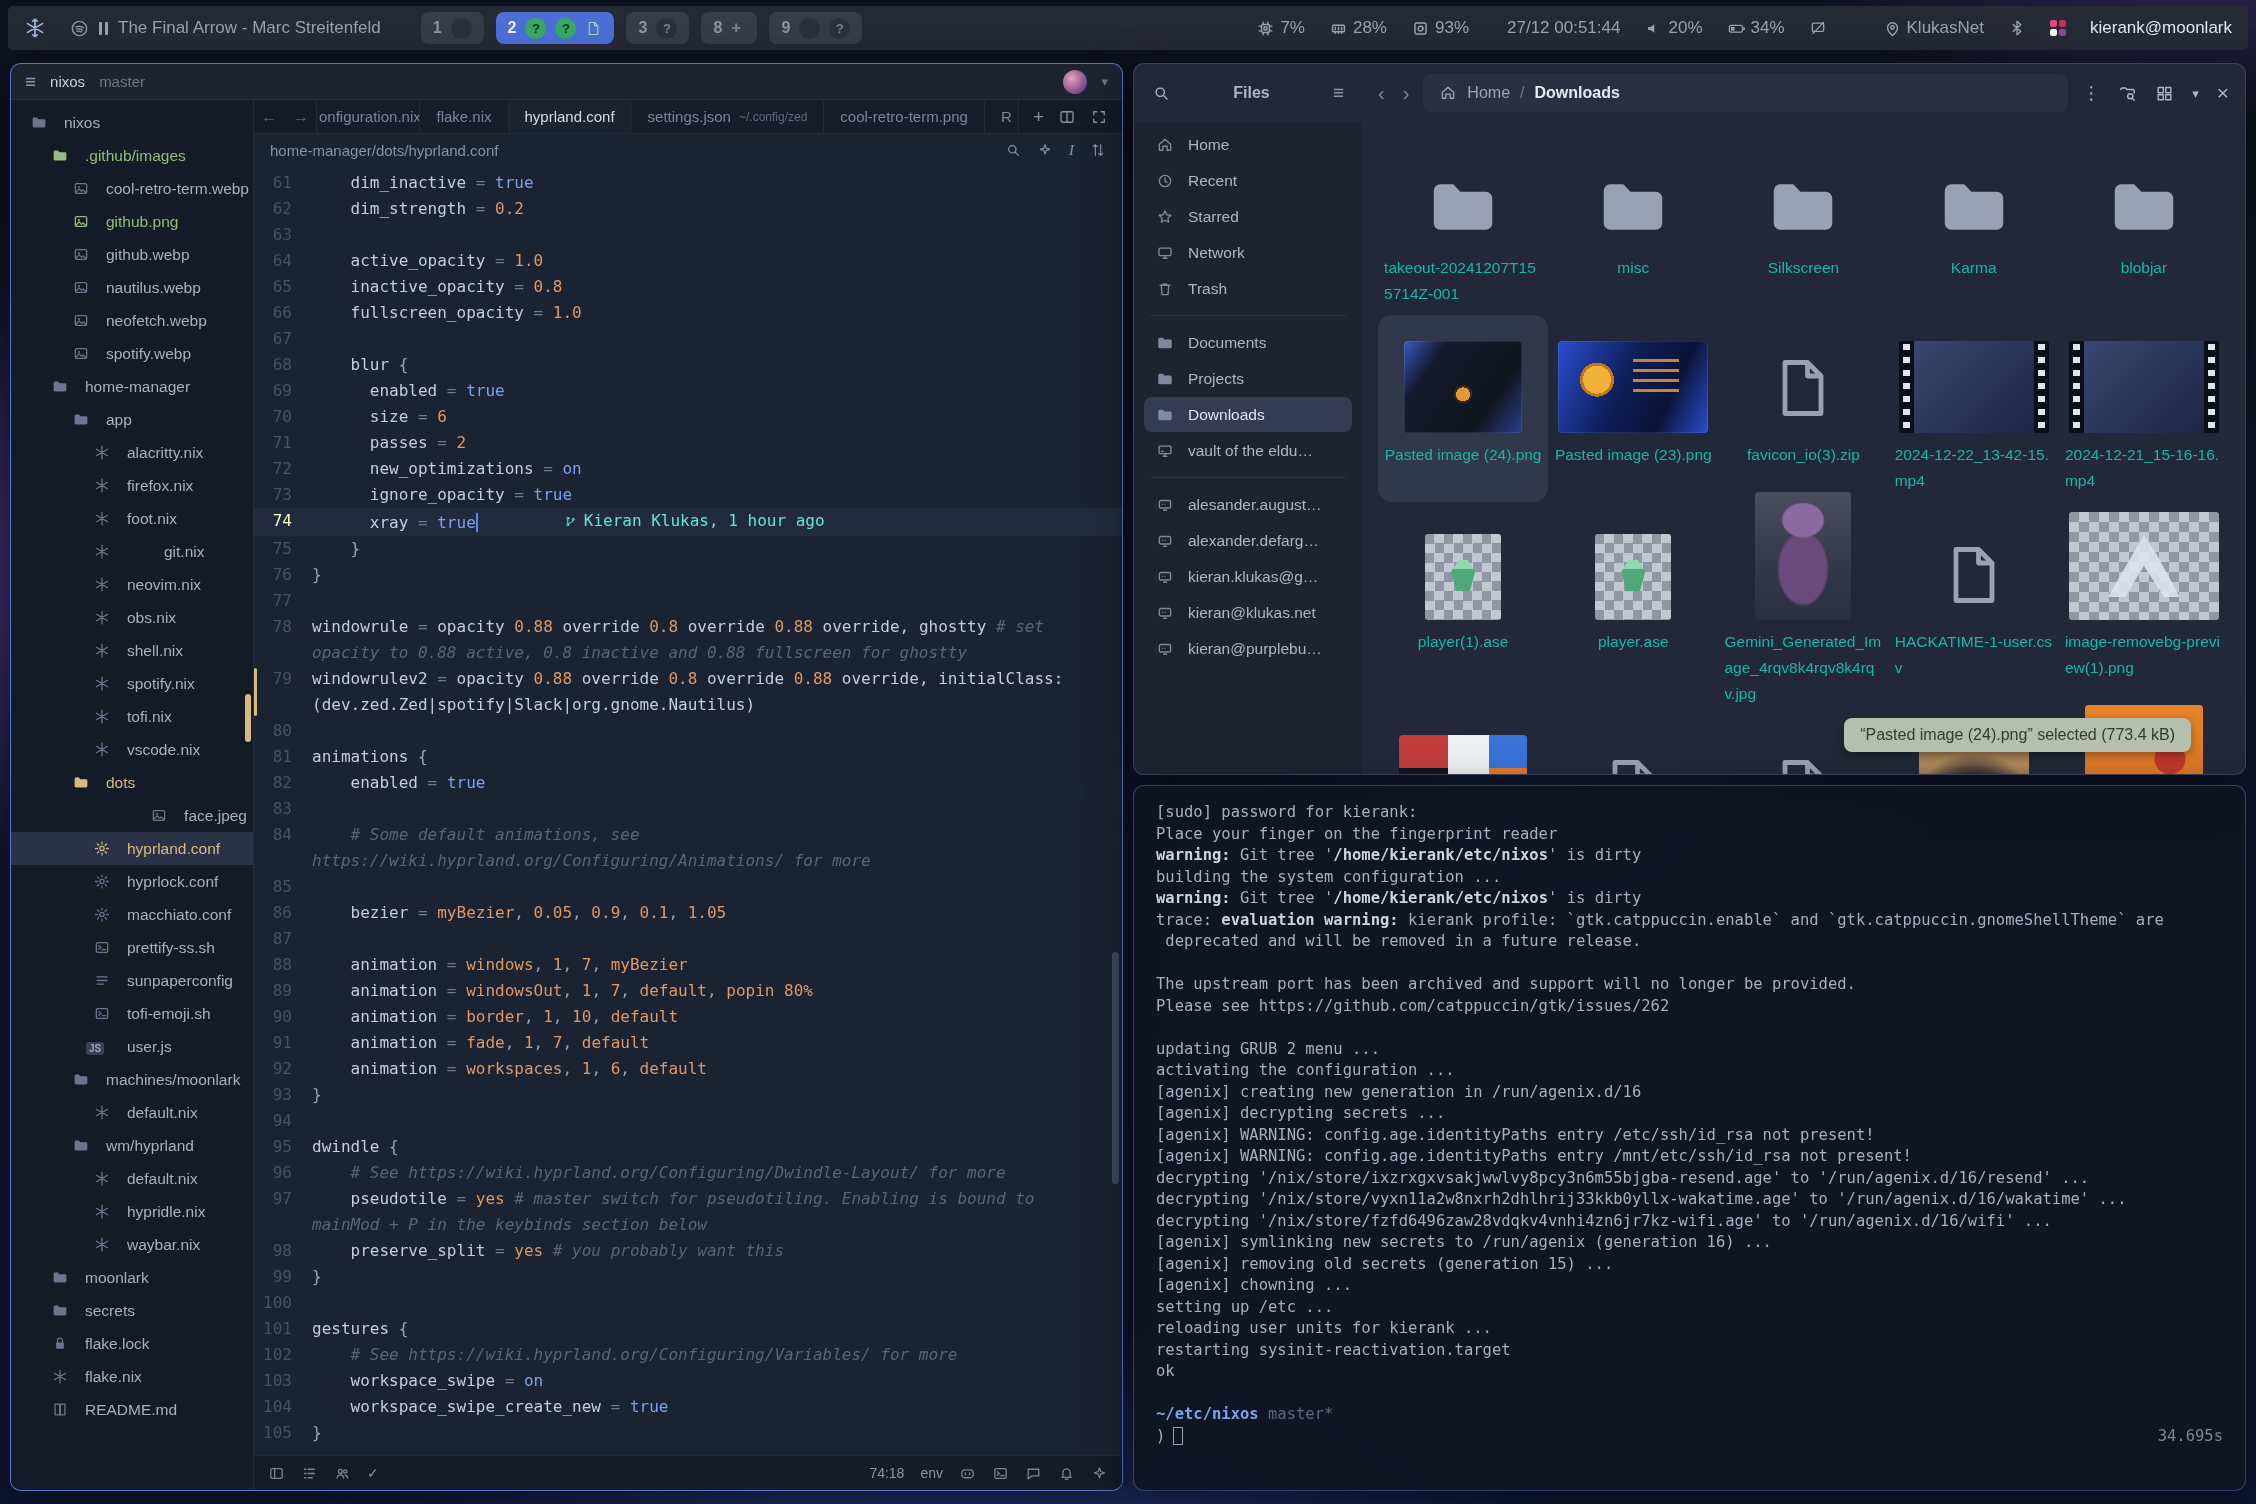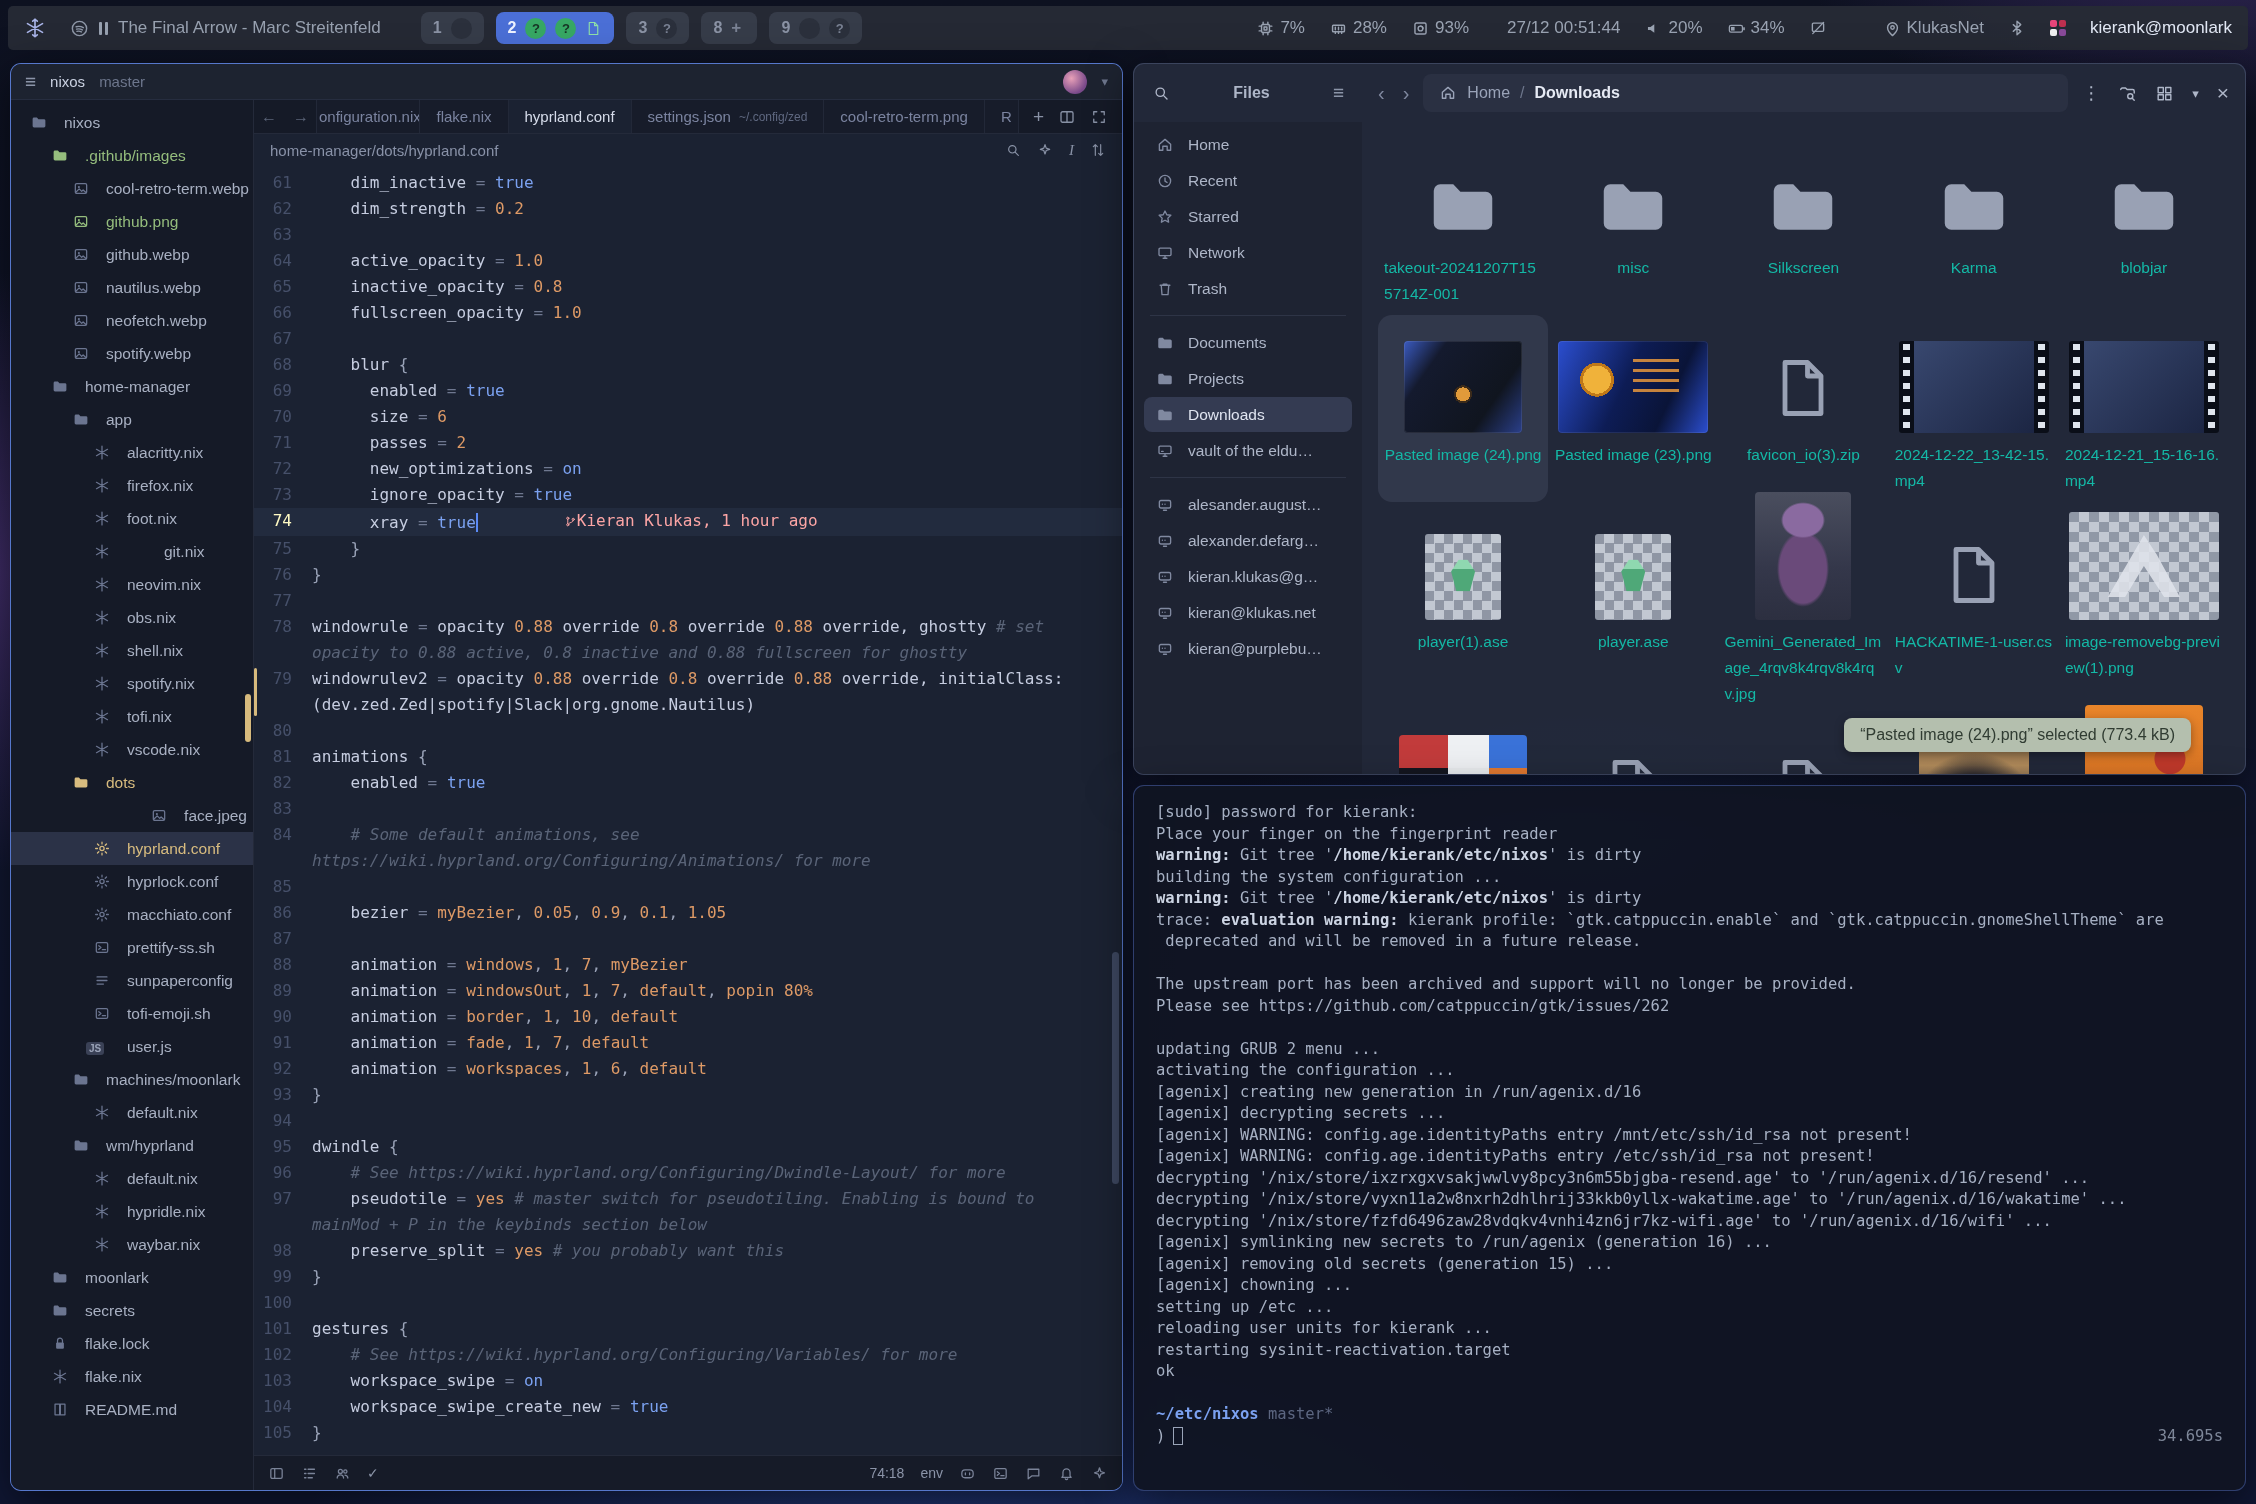--- a/index.html
+++ b/index.html
@@ -107,21 +107,21 @@
   .code-line { display:flex; position:relative; }
   .code-line.active { background:rgba(130,150,200,.08); }
   .gutter { width:58px; flex:none; text-align:right; padding-right:20px; color:#46506a; }
   .code-line.active .gutter { color:#fef9c3; }
   .cbody { white-space:pre-wrap; word-break:break-word; flex:1; padding-right:44px; min-height:26px; }
   .tok-k { color:#c6cde0; } .tok-w { color:#c6cde0; }
   .tok-o { color:#6f7890; } .tok-p { color:#9aa3b8; }
   .tok-b { color:#7ba1f0; } .tok-n { color:#de9a66; } .tok-v { color:#de9a66; }
   .tok-c { color:#5a6478; font-style:italic; }
   .caret { display:inline-block; width:2px; height:19px; background:#5b8af5; vertical-align:-4px; }
-  .blame { color:#fca5a5; margin-left:86px; display:inline-flex; align-items:center; }
+  .blame { color:#5eead4; margin-left:86px; display:inline-flex; align-items:center; gap:7px; }
   .blame .ic { width:13px; height:13px; }
   .code-line.marked::before { content:""; position:absolute; left:0; top:2px; bottom:2px; width:3px;
     background:#d7ba7d; border-radius:2px; }
   .vthumb { position:absolute; right:3px; top:61%; height:18%; width:7px;
     background:rgba(130,150,190,.33); border-radius:4px; }
 
   .zed-status { height:35px; flex:none; background:#161b28; border-top:1px solid #242a3a;
     display:flex; align-items:center; padding:0 14px; gap:16px; color:#8b94a8; font-size:14px; }
   .zed-status .ic { width:17px; height:17px; color:#7a8398; }
   .zs-right { margin-left:auto; display:flex; align-items:center; gap:16px; }
@@ -1361,22 +1361,22 @@
     <div class="tl"><span>trace: </span><span class="tb-seg">evaluation warning: </span><span>kierank profile: `gtk.catppuccin.enable` and `gtk.catppuccin.gnomeShellTheme` are</span></div>
     <div class="tl"><span> deprecated and will be removed in a future release.</span></div>
     <div class="tl"><span></span></div>
     <div class="tl"><span>The upstream port has been archived and support will no longer be provided.</span></div>
     <div class="tl"><span>Please see https://github.com/catppuccin/gtk/issues/262</span></div>
     <div class="tl"><span></span></div>
     <div class="tl"><span>updating GRUB 2 menu ...</span></div>
     <div class="tl"><span>activating the configuration ...</span></div>
     <div class="tl"><span>[agenix] creating new generation in /run/agenix.d/16</span></div>
     <div class="tl"><span>[agenix] decrypting secrets ...</span></div>
+    <div class="tl"><span>[agenix] WARNING: config.age.identityPaths entry /etc/ssh/id_rsa not present!</span></div>
     <div class="tl"><span>[agenix] WARNING: config.age.identityPaths entry /mnt/etc/ssh/id_rsa not present!</span></div>
-    <div class="tl"><span>[agenix] WARNING: config.age.identityPaths entry /etc/ssh/id_rsa not present!</span></div>
     <div class="tl"><span>decrypting '/nix/store/ixzrxgxvsakjwwlvy8pcy3n6m55bjgba-resend.age' to '/run/agenix.d/16/resend' ...</span></div>
     <div class="tl"><span>decrypting '/nix/store/vyxn11a2w8nxrh2dhlhrij33kkb0yllx-wakatime.age' to '/run/agenix.d/16/wakatime' ...</span></div>
     <div class="tl"><span>decrypting '/nix/store/fzfd6496zaw28vdqkv4vnhi4zn6jr7kz-wifi.age' to '/run/agenix.d/16/wifi' ...</span></div>
     <div class="tl"><span>[agenix] symlinking new secrets to /run/agenix (generation 16) ...</span></div>
     <div class="tl"><span>[agenix] removing old secrets (generation 15) ...</span></div>
     <div class="tl"><span>[agenix] chowning ...</span></div>
     <div class="tl"><span>setting up /etc ...</span></div>
     <div class="tl"><span>reloading user units for kierank ...</span></div>
     <div class="tl"><span>restarting sysinit-reactivation.target</span></div>
     <div class="tl"><span>ok</span></div>

